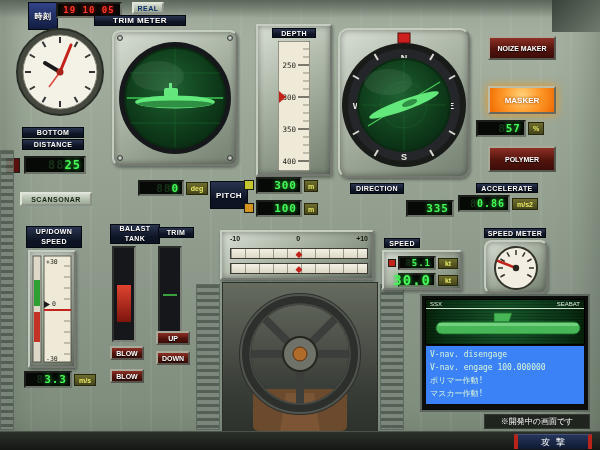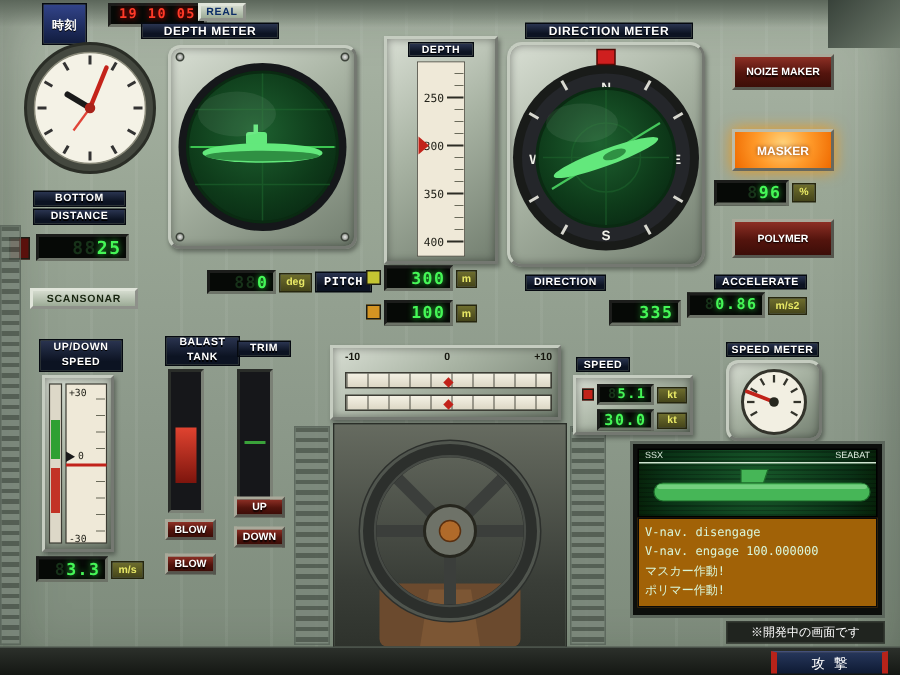--- a/index.html
+++ b/index.html
@@ -87,21 +87,21 @@
     </radialGradient>
   </defs>
     </svg>
 
   <div class="abs" style="left:0;top:0;width:600px;height:18px;background:linear-gradient(#5c675b,rgba(140,153,138,0));"></div>
   <div class="abs" style="right:0;top:0;width:48px;height:32px;background:linear-gradient(135deg,#38423a,#6f7b6d);"></div>
 
   <div class="abs plate" style="left:28px;top:2px;width:30px;height:28px;background:linear-gradient(#32448a,#111c3e);">
       <span>時刻</span>
     </div>
-  <div class="abs led red" style="left:72px;top:2px;width:66px;height:16px;font-size:9px;justify-content:center;">
+  <div class="abs led red" style="left:56px;top:2px;width:66px;height:16px;font-size:9px;justify-content:center;">
       <span class="lit">19 10 05</span>
     </div>
   <div class="abs btn-gray" style="left:132px;top:2px;width:32px;height:12px;color:#0b2c66;">
       <span>REAL</span>
     </div>
 
   <svg class="abs" style="left:14px;top:26px;" width="92" height="92" viewBox="0 0 92 92">
     <circle cx="46" cy="46" r="43" fill="#44483f" stroke="#2a2d26" stroke-width="2"></circle>
     <circle cx="46" cy="46" r="37" fill="#f4f2e6" stroke="#8a8a7a"></circle>
     <g stroke="#333" stroke-width="2">
@@ -118,21 +118,21 @@
         <line x1="46" y1="11" x2="46" y2="17" transform="rotate(300 46 46)"></line>
         <line x1="46" y1="11" x2="46" y2="17" transform="rotate(330 46 46)"></line>
     </g>
     <line x1="46" y1="46" x2="31" y2="37" stroke="#1a1a1a" stroke-width="4" stroke-linecap="round"></line>
     <line x1="46" y1="46" x2="57" y2="19" stroke="#c4231a" stroke-width="3" stroke-linecap="round"></line>
     <line x1="46" y1="46" x2="35" y2="61" stroke="#e04438" stroke-width="1.5"></line>
     <circle cx="46" cy="46" r="3.5" fill="#a8231a"></circle>
   </svg>
 
   <div class="abs plate" style="left:94px;top:15px;width:92px;height:11px;">
-      <span>DEPTH METER</span>
+      <span>TRIM METER</span>
     </div>
   <div class="abs metal" style="left:112px;top:30px;width:126px;height:136px;border-radius:8px;">
     <svg width="122" height="132" viewBox="0 0 122 132">
       <circle cx="61" cy="66" r="56" fill="#15171a"></circle>
       <circle cx="61" cy="66" r="50" fill="url(#g-crt)" stroke="#0a2a12" stroke-width="2"></circle>
       <g stroke="#1f6a2f" stroke-width="1" opacity=".55">
         <line x1="16" y1="41" x2="106" y2="41"></line>
           <line x1="12" y1="66" x2="110" y2="66"></line>
           <line x1="16" y1="91" x2="106" y2="91"></line>
         <line x1="61" y1="17" x2="61" y2="115"></line>
@@ -178,23 +178,20 @@
       <g font-family="DejaVu Sans Mono,monospace" font-size="7.5" fill="#22221a" text-anchor="end">
         <text x="18" y="27">250</text>
         <text x="18" y="59">300</text>
         <text x="18" y="91">350</text>
         <text x="18" y="123">400</text>
       </g>
       <polygon points="1,50 8,56 1,62" fill="#c2231a"></polygon>
     </svg>
   </div>
 
-  <div class="abs plate" style="left:350px;top:15px;width:112px;height:11px;">
-      <span>DIRECTION METER</span>
-    </div>
   <div class="abs metal" style="left:338px;top:28px;width:132px;height:150px;border-radius:10px;">
     <svg width="128" height="146" viewBox="0 0 128 146">
       <circle cx="64" cy="75" r="62" fill="#191b19"></circle>
       <circle cx="64" cy="75" r="56" fill="#24262a"></circle>
       <g stroke="#d8d8d0" stroke-width="2">
         <line x1="64" y1="16" x2="64" y2="23" transform="rotate(30 64 75)"></line>
           <line x1="64" y1="16" x2="64" y2="23" transform="rotate(60 64 75)"></line>
           <line x1="64" y1="16" x2="64" y2="23" transform="rotate(120 64 75)"></line>
           <line x1="64" y1="16" x2="64" y2="23" transform="rotate(150 64 75)"></line>
           <line x1="64" y1="16" x2="64" y2="23" transform="rotate(210 64 75)"></line>
@@ -225,21 +222,21 @@
   </div>
 
   <div class="abs btn-red" style="left:488px;top:36px;width:68px;height:24px;">
       <span>NOIZE MAKER</span>
     </div>
   <div class="abs btn-lit" style="left:488px;top:86px;width:68px;height:28px;">
       <span>MASKER</span>
     </div>
   <div class="abs led" style="left:476px;top:120px;width:50px;height:17px;">
     <span class="ghost">8</span>
-      <span class="lit">96</span>
+      <span class="lit">57</span>
   </div>
   <div class="abs uplate" style="left:528px;top:122px;width:16px;height:13px;">
       <span>%</span>
     </div>
   <div class="abs btn-red" style="left:488px;top:146px;width:68px;height:26px;">
       <span>POLYMER</span>
     </div>
 
   <div class="abs plate" style="left:22px;top:127px;width:62px;height:11px;font-size:7px;">
       <span>BOTTOM</span>
@@ -256,21 +253,21 @@
       <span>SCANSONAR</span>
     </div>
 
   <div class="abs led" style="left:138px;top:180px;width:46px;height:16px;">
     <span class="ghost">88</span>
       <span class="lit">0</span>
   </div>
   <div class="abs uplate" style="left:186px;top:182px;width:22px;height:13px;">
       <span>deg</span>
     </div>
-  <div class="abs plate" style="left:210px;top:181px;width:38px;height:14px;font-family:Liberation Mono, monospace;">
+  <div class="abs plate" style="left:210px;top:181px;width:38px;height:28px;">
       <span>PITCH</span>
     </div>
 
   <div class="abs indicator" style="left:244px;top:180px;width:10px;height:10px;background:#c5c532;"></div>
   <div class="abs led" style="left:256px;top:177px;width:46px;height:17px;">
     <span class="ghost"></span>
       <span class="lit">300</span>
   </div>
   <div class="abs uplate" style="left:304px;top:180px;width:14px;height:12px;">
       <span>m</span>
@@ -407,21 +404,21 @@
     </div>
   <div class="abs metal" style="left:382px;top:250px;width:80px;height:40px;">
     <div class="abs indicator" style="left:4px;top:7px;width:8px;height:8px;background:#c2231a;"></div>
     <div class="abs led" style="left:14px;top:4px;width:38px;height:14px;font-size:9px;">
       <span class="ghost">8</span>
         <span class="lit">5.1</span>
     </div>
     <div class="abs uplate" style="left:54px;top:6px;width:20px;height:11px;">
         <span>kt</span>
       </div>
-    <div class="abs led" style="left:14px;top:21px;width:38px;height:14px;font-size:10px;">
+    <div class="abs led" style="left:14px;top:21px;width:38px;height:14px;font-size:14px;">
       <span class="ghost"></span>
         <span class="lit">30.0</span>
     </div>
     <div class="abs uplate" style="left:54px;top:23px;width:20px;height:11px;">
         <span>kt</span>
       </div>
   </div>
 
   <div class="abs plate" style="left:484px;top:228px;width:62px;height:10px;font-size:7px;">
       <span>SPEED METER</span>
@@ -450,25 +447,25 @@
       <div style="position:absolute;top:0;left:0;right:0;display:flex;justify-content:space-between;padding:1px 4px;font-size:6px;color:#dfeee0;border-bottom:1px solid #cfe3cf;">
         <span>SSX</span>
         <span>SEABAT</span>
       </div>
       <svg width="160" height="34" viewBox="0 0 160 34" style="position:absolute;left:2px;top:10px;">
         <path d="M66 3 h18 l-3 9 h-15 z" fill="#46b657" stroke="#1d6b2a" stroke-width=".8"></path>
         <rect x="8" y="12" width="144" height="12" rx="6" fill="#46b657" stroke="#1d6b2a" stroke-width=".8"></rect>
         <rect x="10" y="13" width="140" height="3" rx="1.5" fill="#7ed78a" opacity=".8"></rect>
       </svg>
     </div>
-    <div style="height:60px;background:#a16207;border:1px solid #0a0a0a;padding:2px 4px;font-family:'DejaVu Sans Mono',monospace;font-size:8px;line-height:13px;color:#d9f6d9;">
+    <div style="height:60px;background:#3b82f6;border:1px solid #0a0a0a;padding:2px 4px;font-family:'DejaVu Sans Mono',monospace;font-size:8px;line-height:13px;color:#d9f6d9;">
       <div class="console-line">V-nav. disengage</div>
       <div class="console-line">V-nav. engage 100.000000</div>
+      <div class="console-line">ポリマー作動!</div>
       <div class="console-line">マスカー作動!</div>
-      <div class="console-line">ポリマー作動!</div>
     </div>
   </div>
   <div class="abs" style="left:484px;top:414px;width:106px;height:15px;background:#20241f;border:1px solid #343a33;color:#fff;font-size:8px;display:flex;align-items:center;justify-content:center;">
     <span>※開発中の画面です</span>
   </div>
 
   <div class="abs" style="left:0;top:431px;width:600px;height:19px;background:linear-gradient(#2c302b,#141713);border-top:1px solid #4a524a;">
 
     <div class="abs" style="left:514px;top:2px;width:78px;height:15px;background:linear-gradient(#26365a,#0e1a33);border-left:4px solid #b8231a;border-right:4px solid #b8231a;border-top:1px solid #44507a;color:#fff;font-size:9px;letter-spacing:6px;display:flex;align-items:center;justify-content:center;padding-left:6px;cursor:pointer;">
       <span>攻撃</span>

